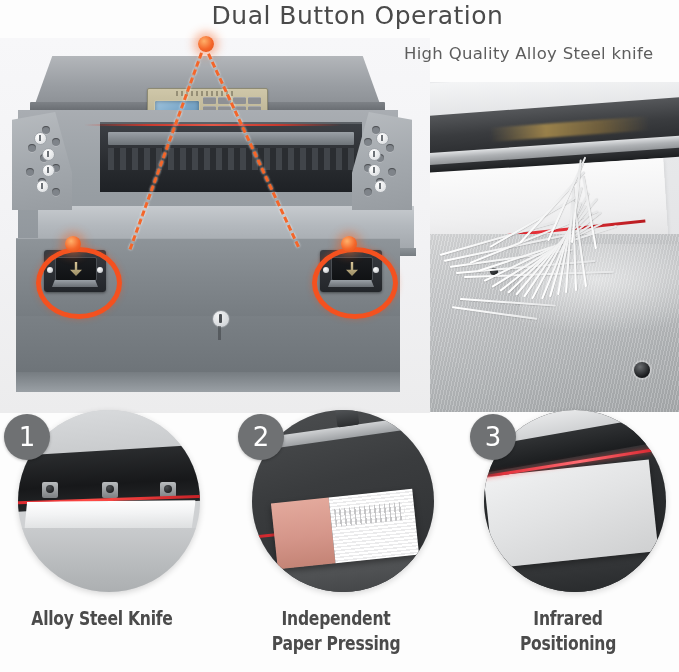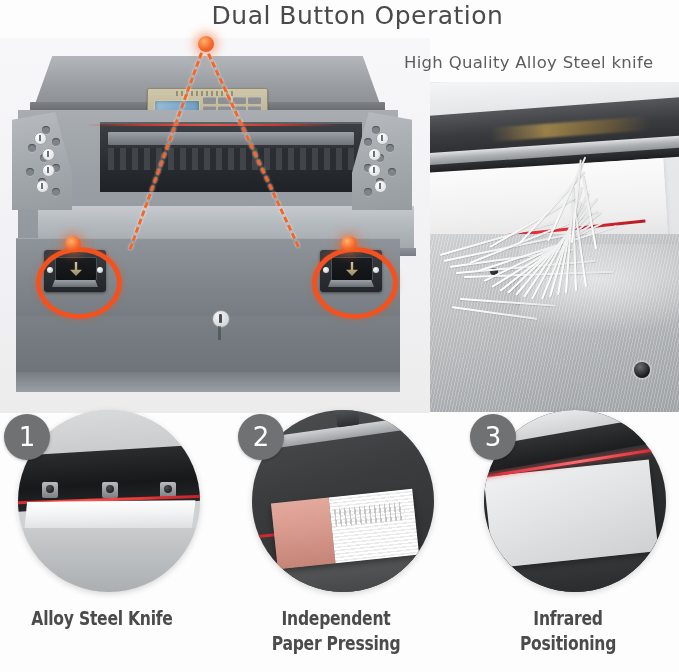--- a/index.html
+++ b/index.html
@@ -23,21 +23,21 @@
     white-space:nowrap;
   }
   .h-sub{
     font-family:"DejaVu Sans", sans-serif;
     font-size:12.5px;color:#3d3d3d;line-height:16px;
     letter-spacing:0.1px;white-space:nowrap;margin-top:1px;
   }
 
   
   .knife-heading{
-    position:absolute;left:404px;top:53px;z-index:40;
+    position:absolute;left:404px;top:44px;z-index:40;
     font-size:16.5px;color:#5d5d5d;letter-spacing:0.3px;
     white-space:nowrap;
   }
 
   
   .machine-photo{
     position:absolute;left:0px;top:38px;width:430px;height:375px;
     overflow:hidden;z-index:10;
     background:linear-gradient(180deg,#f7f7f9 0%,#f2f2f4 55%,#ececed 100%);
   }

